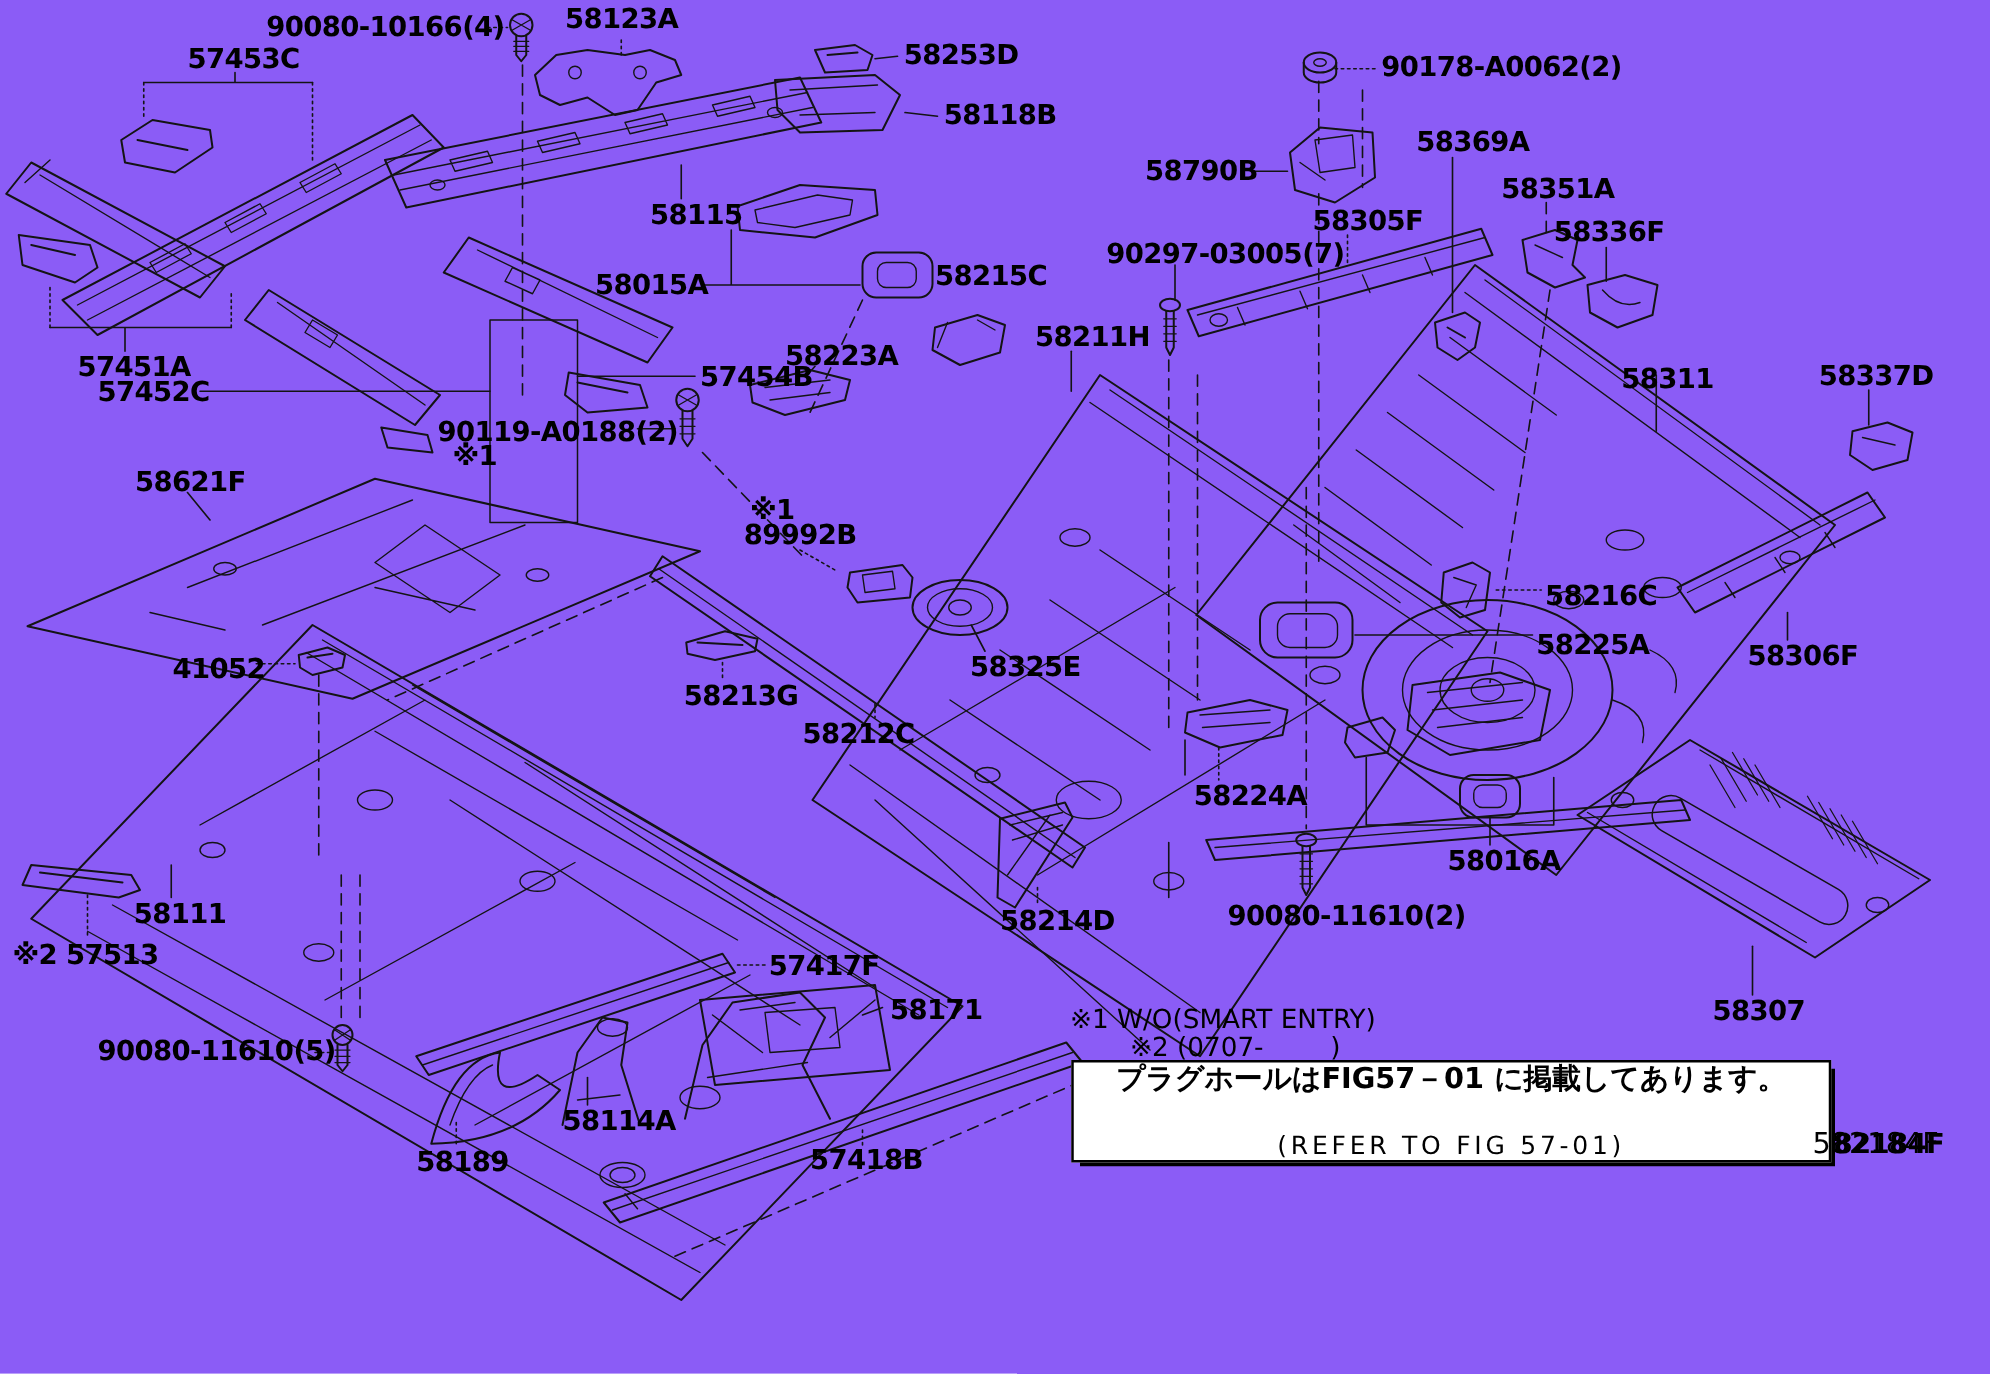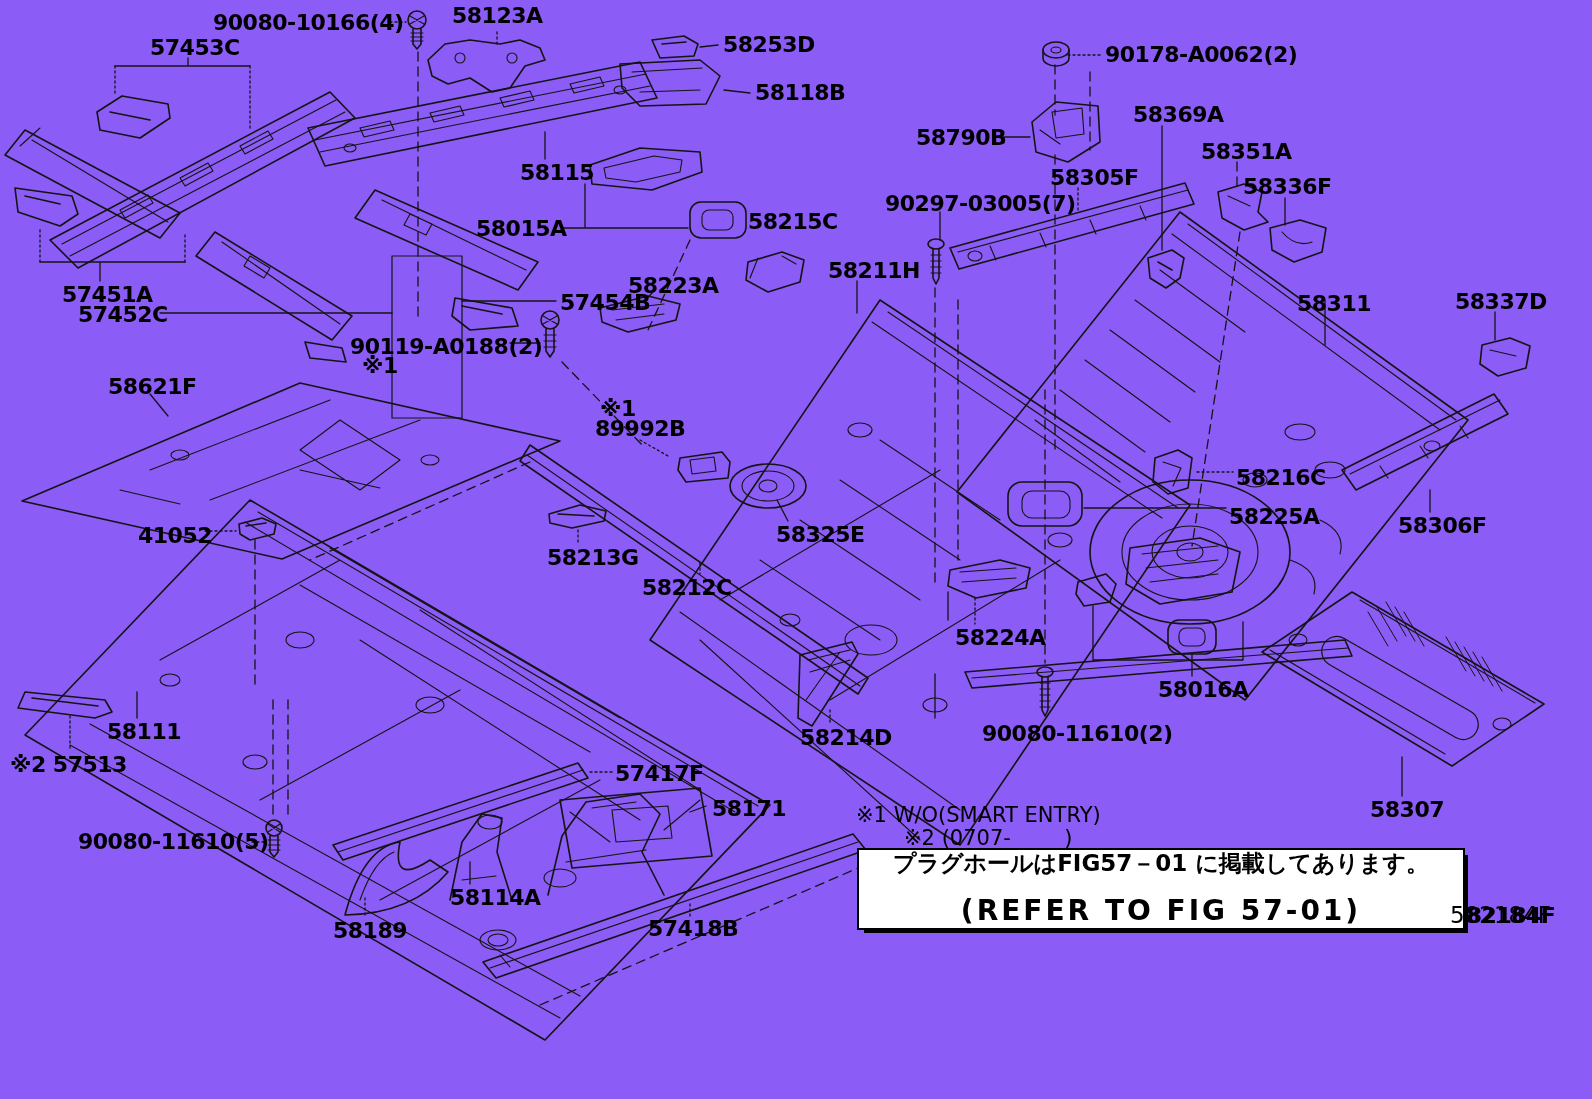--- a/index.html
+++ b/index.html
@@ -11,21 +11,21 @@
           letter-spacing:-0.5px;white-space:pre;color:#000;}
   .footnote{position:absolute;font-size:21px;font-weight:normal;letter-spacing:0;white-space:pre;}
   .fn1{left:856px;top:803px;}
   .fn2{left:856px;top:826px;margin-left:48px;}
   .notebox{position:absolute;left:813px;top:848px;width:604px;height:78px;
            border:2px solid #000;box-shadow:5px 5px 0 -2px #000;
            display:flex;flex-direction:column;justify-content:space-between;align-items:center;
            background:#fff;margin-left:44px;}
   .nb-jp{font-weight:bold;font-size:23px;line-height:1.15;}
   .nb-en{font-size:21px;line-height:1.2;}
-  .nb-ref{font-weight:bold;font-size:28px;letter-spacing:3px;line-height:1.2;}
+  .nb-ref{font-weight:normal;font-size:20px;letter-spacing:3px;line-height:1.2;}
   .figcode{position:absolute;left:1450px;top:902px;font-size:23px;letter-spacing:0;}
 </style>
 </head>
 <body>
 
 <div class="stage">
 
 <svg width="1592" height="1099" viewBox="0 0 1592 1099">
   <g stroke="#141414" fill="none" stroke-width="1.6" stroke-linejoin="round" stroke-linecap="round">
 

